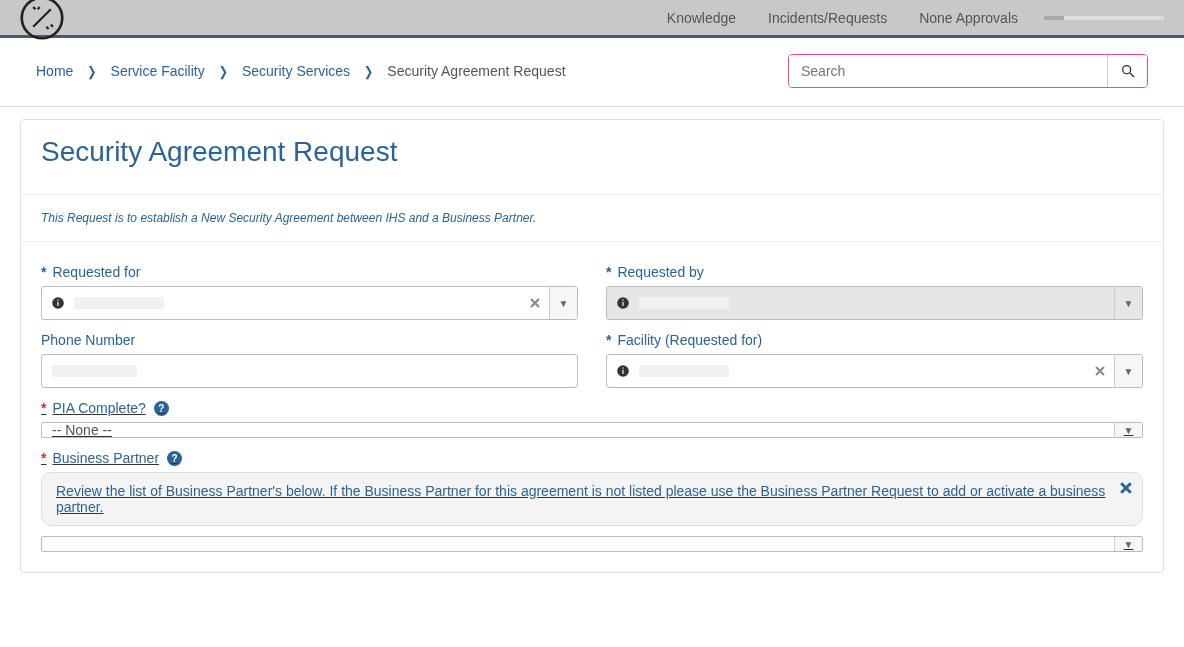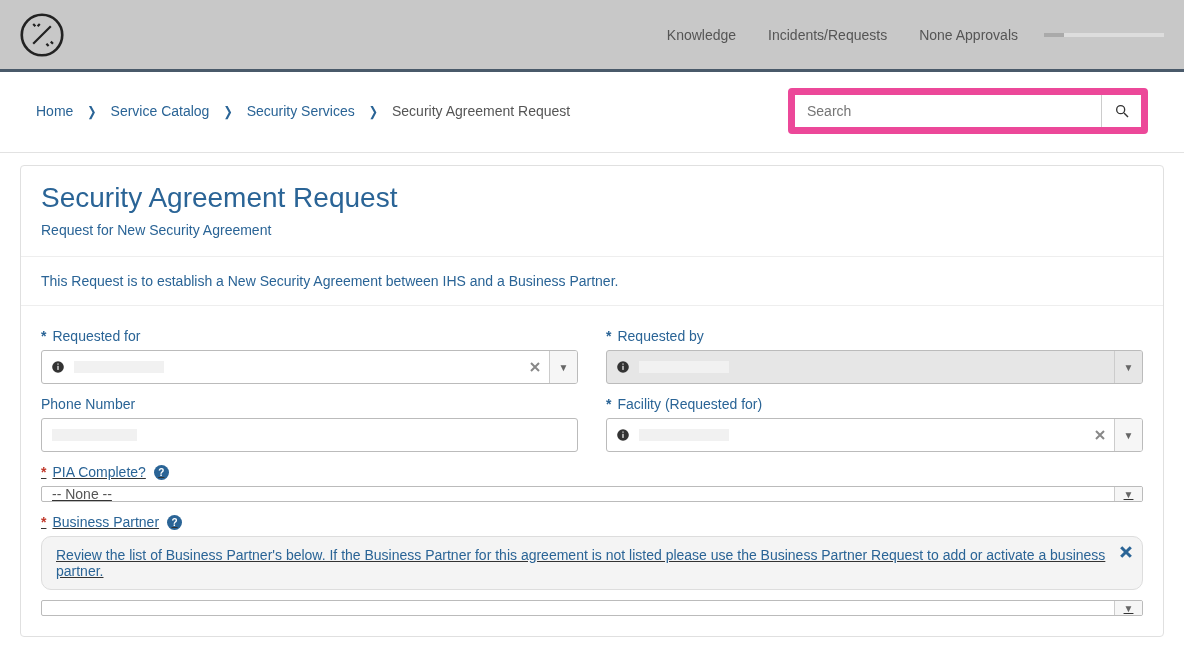--- a/index.html
+++ b/index.html
@@ -4,21 +4,21 @@
 <style>
   * { box-sizing: border-box; margin: 0; padding: 0; }
   body {
     font-family: -apple-system, BlinkMacSystemFont, "Segoe UI", Helvetica, Arial, sans-serif;
     font-size: 14px;
     color: #333;
     background: #fff;
   }
   .topbar {
     background: #c8c8c8;
-    height: 72px;
+    height: 38px;
     display: flex;
     align-items: center;
     padding: 0 20px;
     border-bottom: 3px solid #4a5a6a;
   }
   .logo {
     width: 44px; height: 44px;
     display:flex; align-items:center; justify-content:center;
   }
   .logo svg { width: 44px; height: 44px; }
@@ -55,21 +55,21 @@
   .breadcrumb a { color: #2a6496; text-decoration: none; cursor: pointer; }
   .breadcrumb .crumb-current { color: #555; }
   .chevron {
     color: #2a6496;
     font-size: 11px;
     display: inline-block;
     transform: scaleY(1.2);
   }
   .searchwrap {
     display: flex;
-    border: 7px solid #ec4899;
+    border: 1px solid #ec4899;
     border-radius: 4px;
     overflow: hidden;
     width: 360px;
   }
   .searchwrap input {
     flex: 1; border: none; padding: 8px 12px; font-size: 14px; outline: none;
   }
   .searchbtn {
     width: 40px; border: none; border-left: 1px solid #ccc; background: #fff;
     display:flex; align-items:center; justify-content:center; cursor:pointer;
@@ -91,22 +91,23 @@
     color: #2a6496;
     margin-bottom: 8px;
   }
   .card-sub {
     font-size: 14px;
     color: #2a6496;
   }
   .card-desc {
     padding: 16px 20px;
     color: #2a6496;
-    font-size: 14px;
+    font-size: 12px;
     border-bottom: 1px solid #eee;
+    font-style: italic;
   }
   .form-area {
     padding: 10px 20px 20px 20px;
   }
   .row {
     display: flex;
     gap: 28px;
     margin-top: 12px;
   }
   .col { flex: 1; min-width: 0; }
@@ -192,41 +193,40 @@
   <a class="nav-link">Knowledge</a>
   <a class="nav-link">Incidents/Requests</a>
   <a class="nav-link">None Approvals</a>
   <div class="nav-track"></div>
 </div>
 
 <div class="subbar">
   <div class="breadcrumb">
     <a>Home</a>
     <span class="chevron">❯</span>
-    <a>Service Catalog</a>
+    <a>Service Facility</a>
     <span class="chevron">❯</span>
     <a>Security Services</a>
     <span class="chevron">❯</span>
     <span class="crumb-current">Security Agreement Request</span>
   </div>
   <div class="searchwrap">
     <input type="text" placeholder="Search" style="">
     <button class="searchbtn">
       <svg width="16" height="16" viewBox="0 0 24 24">
         <circle cx="10" cy="10" r="6" fill="none" stroke="#333" stroke-width="2"></circle>
         <line x1="15" y1="15" x2="21" y2="21" stroke="#333" stroke-width="2"></line>
       </svg>
     </button>
   </div>
 </div>
 
 <div class="card">
   <div class="card-head">
     <div class="card-title">Security Agreement Request</div>
-    <div class="card-sub">Request for New Security Agreement</div>
   </div>
   <div class="card-desc">This Request is to establish a New Security Agreement between IHS and a Business Partner.</div>
 
   <div class="form-area">
 
     <div class="row">
 
       <div class="col">
         <div class="label req-blue">
           <span>Requested for</span>

